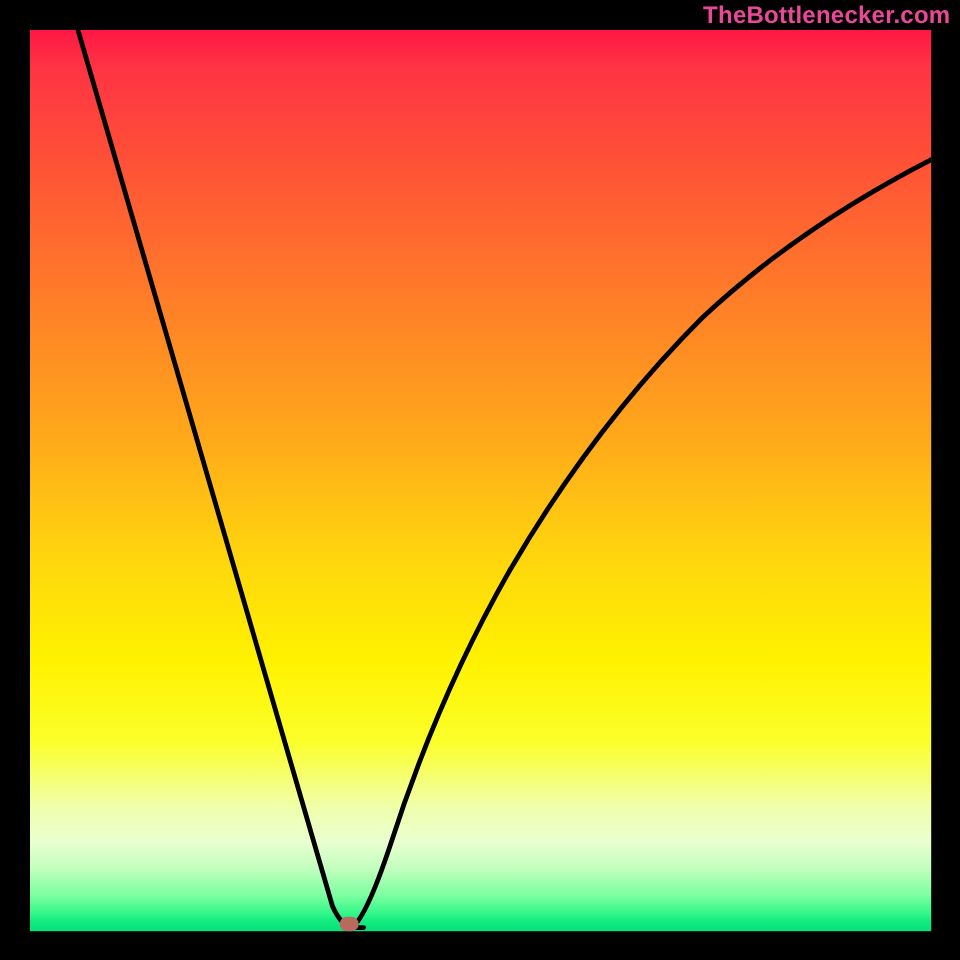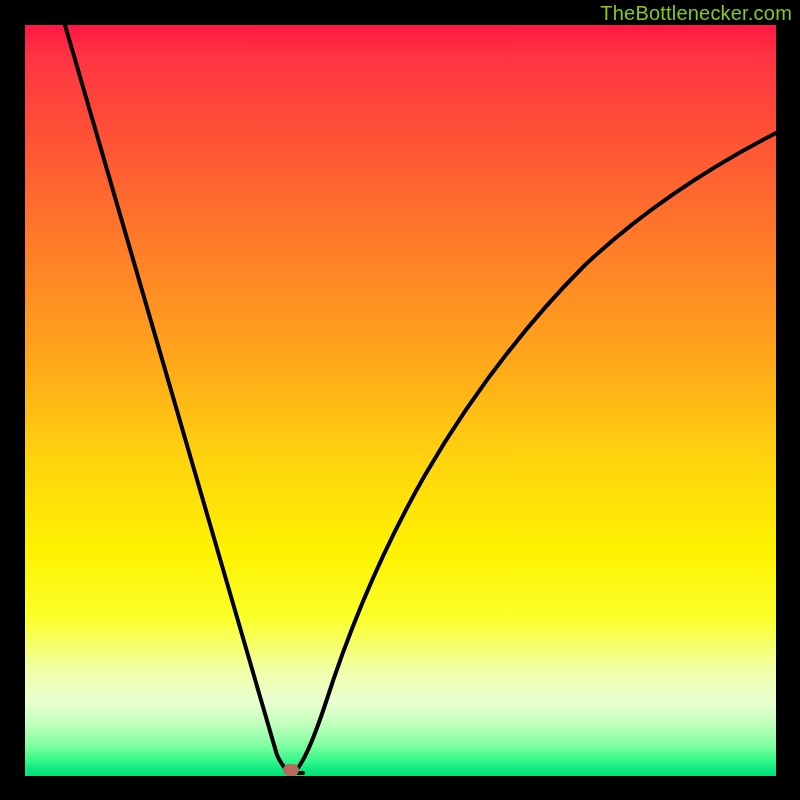--- a/index.html
+++ b/index.html
@@ -57,23 +57,23 @@
     width: 16px;
     height: 12px;
     border-radius: 6px;
     background: #b96a5e;
     transform: translate(-50%, -50%);
   }
   .watermark {
     position: absolute;
     top: 2px;
     right: 8px;
-    color: #84cc16;
+    color: #ec4899;
     font-size: 20px;
-    font-weight: 400;
+    font-weight: 700;
     letter-spacing: 0.2px;
   }
 </style>
 </head>
 <body>
 
 <div class="watermark">TheBottlenecker.com</div>
 
 <div class="frame">
 

